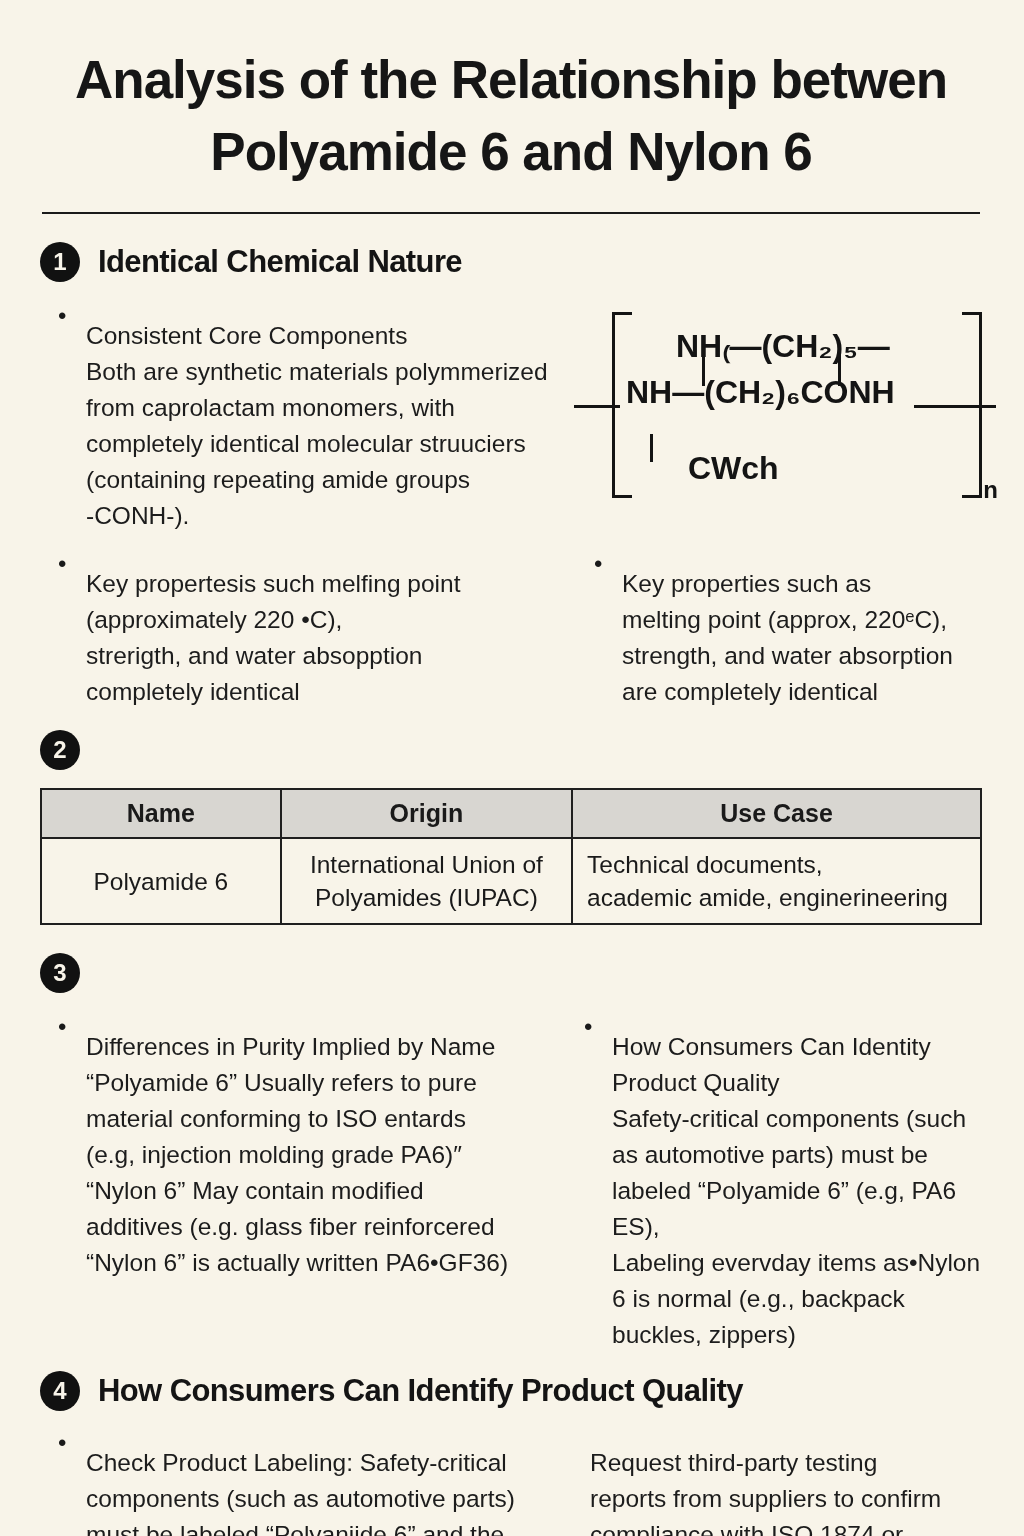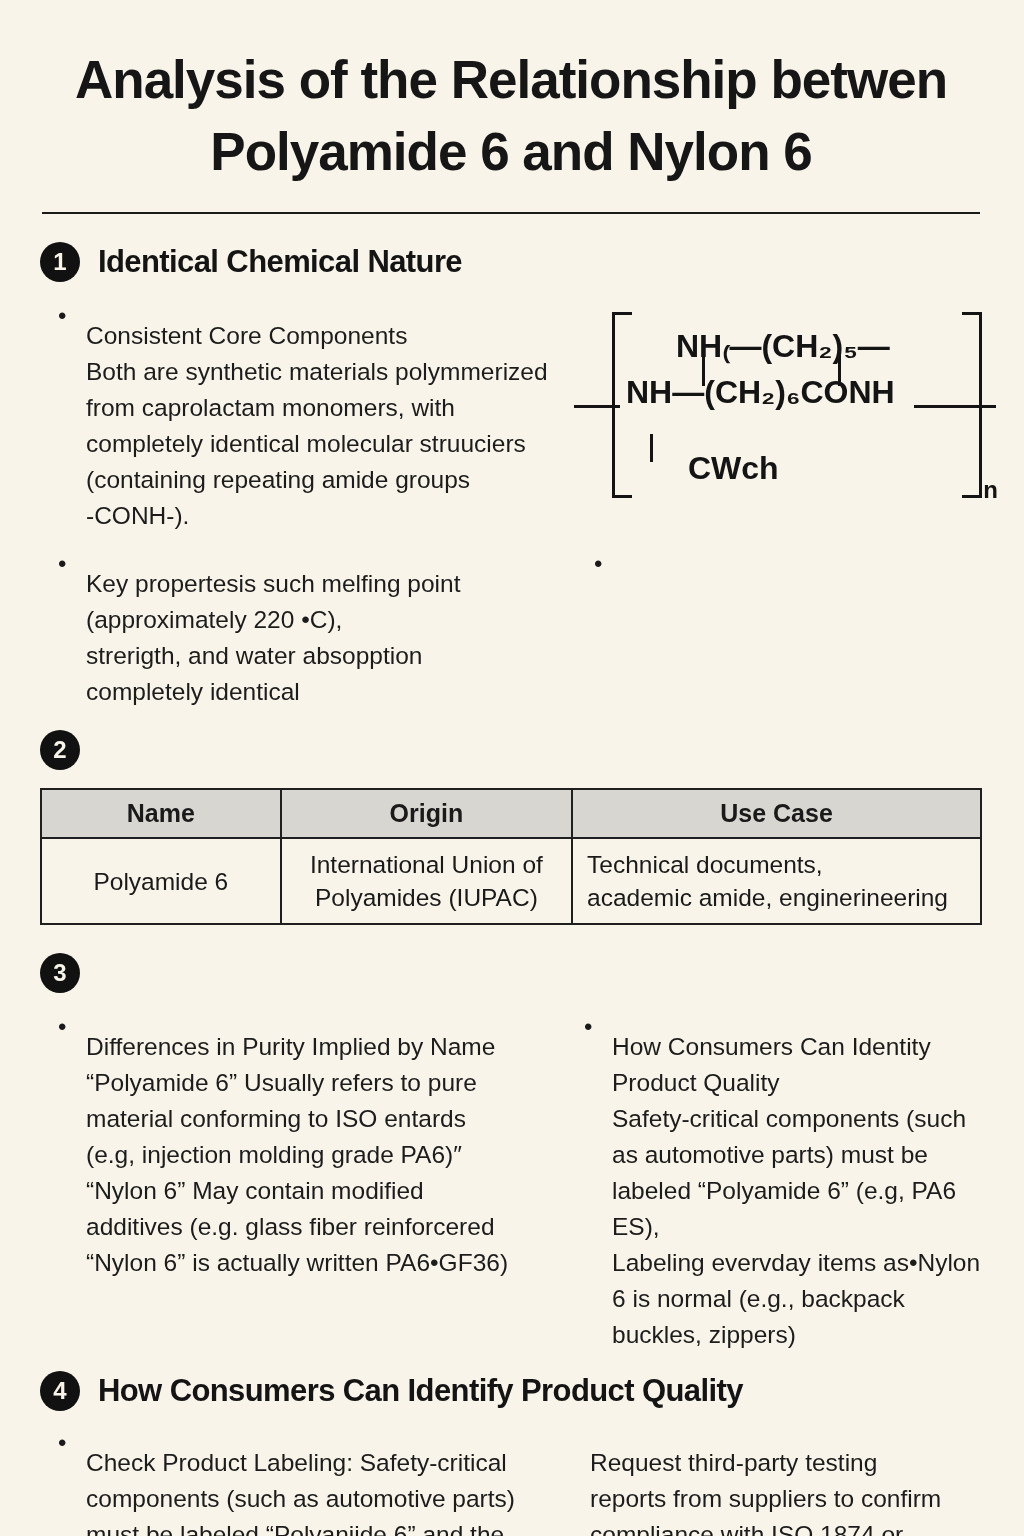--- a/index.html
+++ b/index.html
@@ -138,20 +138,24 @@
     <div class="bullet mt-row">
       <span class="dot">•</span>
       <div class="bullet-body body-txt multiline">Key propertesis such melfing point
 (approximately 220 •C),
 strerigth, and water absopption
 completely identical</div>
     </div>
 
     <div class="bullet mt-row">
       <span class="dot">•</span>
+      <div class="bullet-body body-txt multiline">Key properties such as
+melting point (approx, 220ᵉC),
+strength, and water absorption
+are completely identical</div>
     </div>
   </div>
 
   <div class="sec-header" style="margin-top:20px;">
     <div class="badge">
       <span>2</span>
     </div>
   </div>
 
   <table class="naming">

